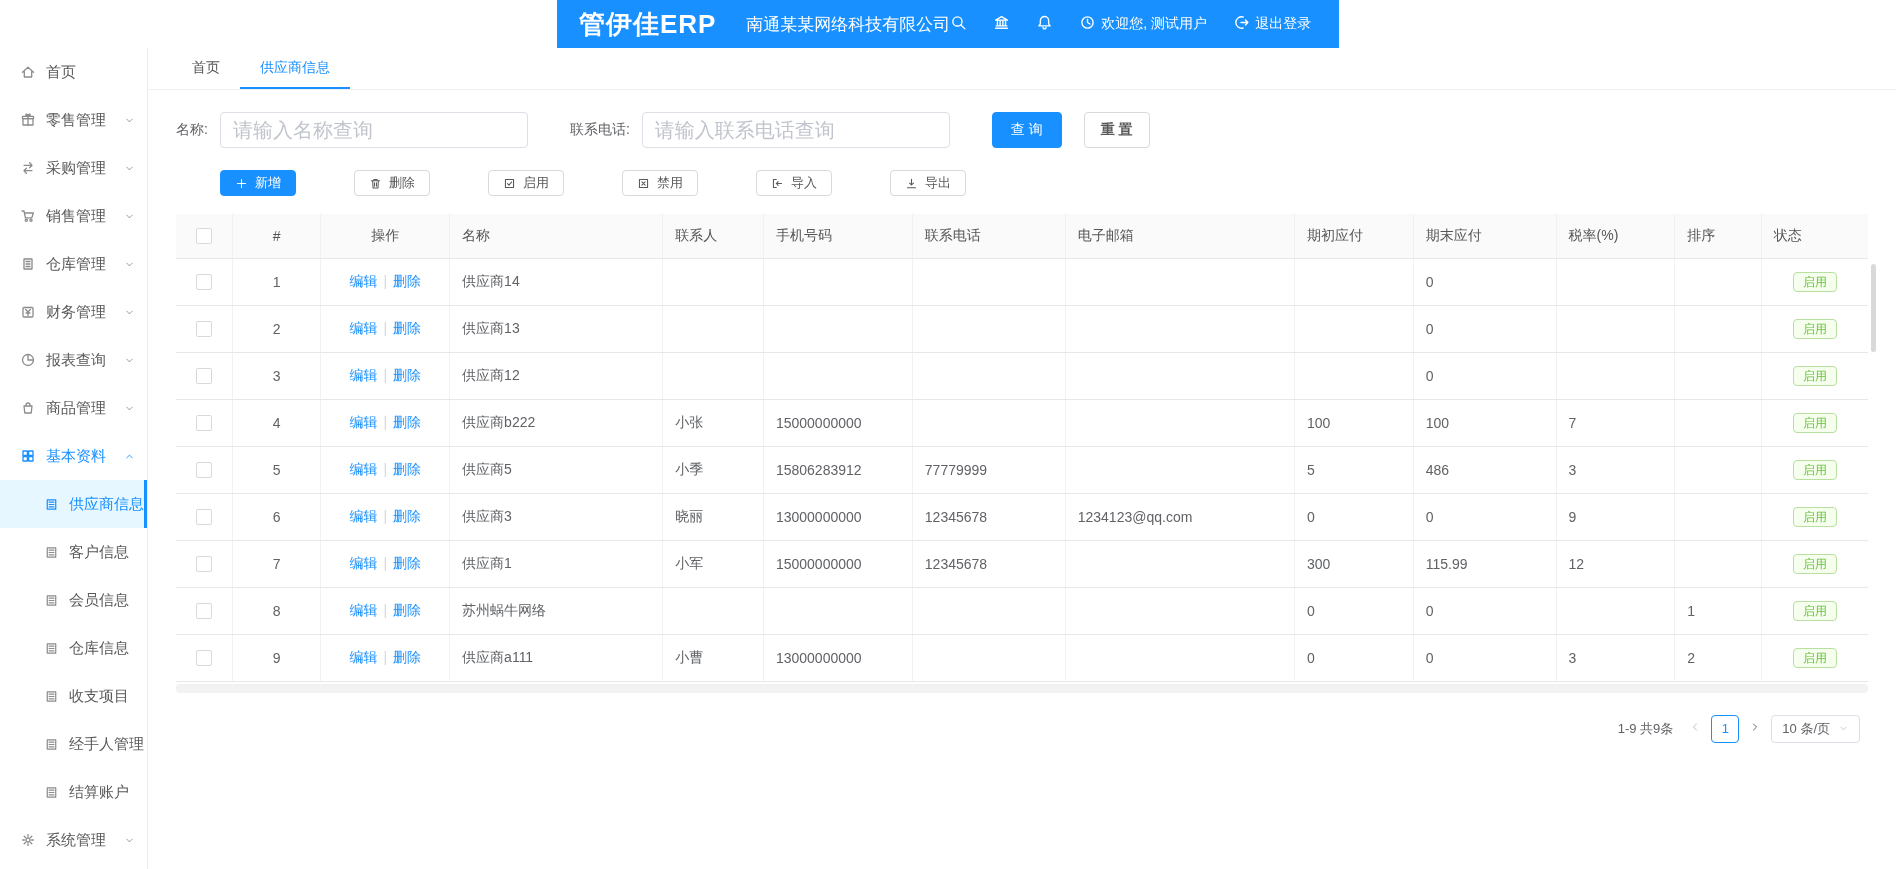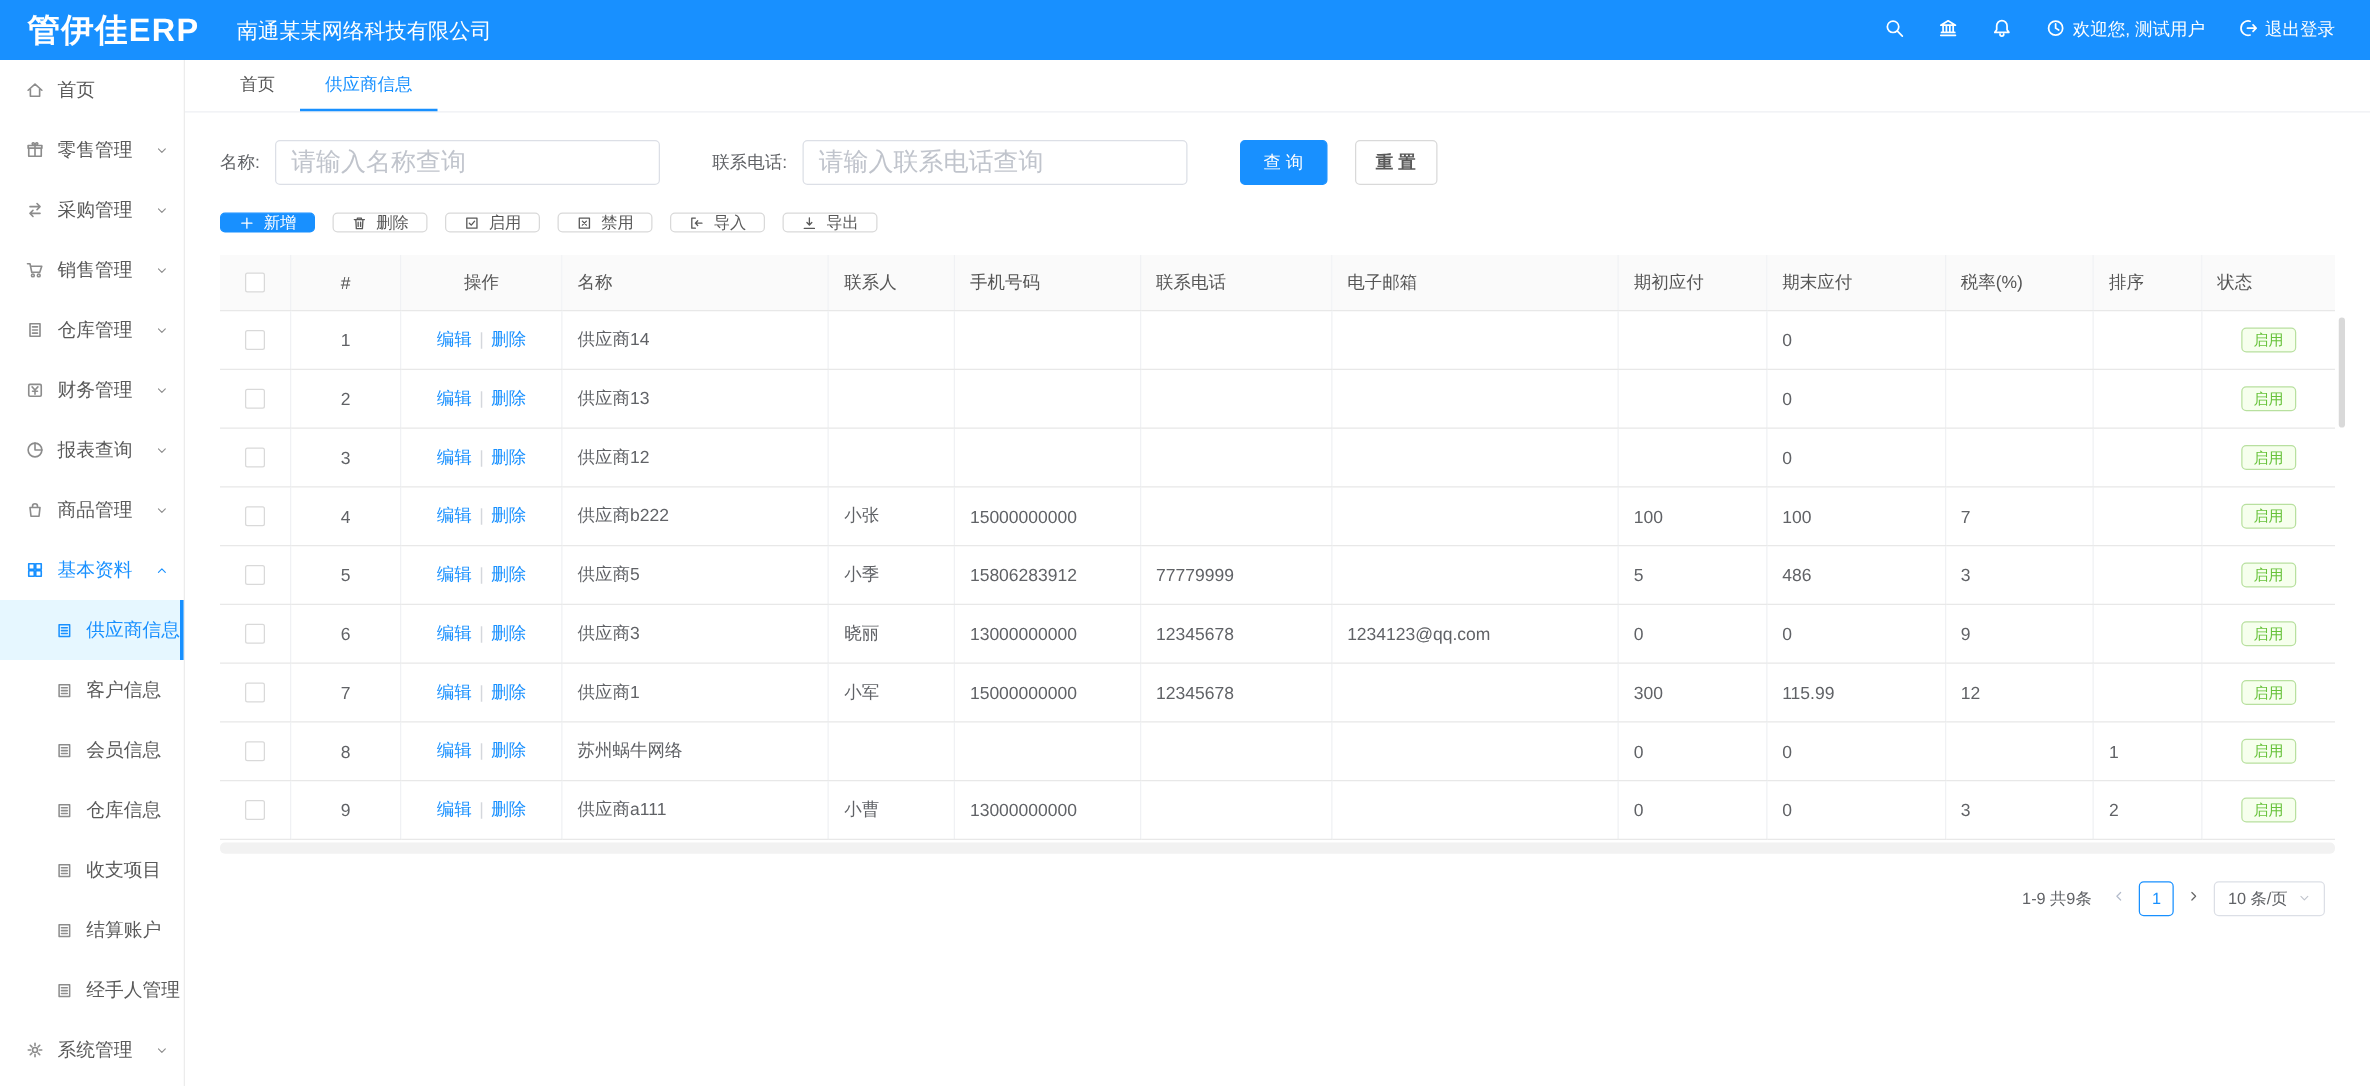--- a/index.html
+++ b/index.html
@@ -1,18 +1,18 @@
 <!DOCTYPE html>
 <html><head>
 <meta charset="utf-8">
 <style>
   * { margin:0; padding:0; box-sizing:border-box; }
   html,body { width:1896px; height:869px; overflow:hidden; }
   body { font-family:"Liberation Sans","DejaVu Sans",sans-serif; background:#fff; color:#333; }
-  .app { width:1896px; height:869px; display:flex; flex-direction:column; }
+  .app { width:1896px; height:869px; display:flex; flex-direction:column;align-items:center; }
 
   
   .topbar { height:48px; background:#1890ff; display:flex; align-items:center; flex-shrink:0; color:#fff; }
   .logo { font-size:26px; font-weight:bold; padding:0 30px 0 22px; letter-spacing:1px; }
   .company { font-size:17px; }
   .topbar-right { margin-left:auto; display:flex; align-items:center; gap:26px; padding-right:28px; font-size:14px; }
   .topbar-right .ic svg { width:17px; height:17px; }
   .top-group { display:flex; align-items:center; gap:5px; cursor:pointer; }
 
   
@@ -46,21 +46,21 @@
   .fgroup { display:flex; align-items:center; margin-right:42px; }
   .fgroup label { font-size:14px; color:#606266; margin-right:12px; white-space:nowrap; }
   .fgroup input { width:308px; height:36px; border:1px solid #dcdfe6; border-radius:4px; padding:0 12px; font-size:20px; color:#606266; outline:none; font-family:inherit; }
   .fgroup input::placeholder { color:#c0c4cc; }
   .btn { height:36px; border-radius:4px; font-size:14px; cursor:pointer; font-family:inherit; }
   .btn-primary { background:#1890ff; color:#fff; border:1px solid #1890ff; padding:0 18px; }
   .btn-plain { background:#fff; color:#595959; border:1px solid #d9d9d9; padding:0 16px; }
   .filters .btn + .btn { margin-left:22px;font-weight:bold; }
 
   .toolbar { display:flex; align-items:center; gap:14px; margin-top:22px; flex-shrink:0; }
-  .tbtn { height:16px; display:inline-flex; align-items:center; gap:7px; padding:0 14px; border-radius:4px; font-size:13px; background:#fff; border:1px solid #d9d9d9; color:#595959; cursor:pointer; font-family:inherit; }
+  .tbtn { height:26px; display:inline-flex; align-items:center; gap:7px; padding:0 14px; border-radius:4px; font-size:13px; background:#fff; border:1px solid #d9d9d9; color:#595959; cursor:pointer; font-family:inherit;margin-left:44px; }
   .tbtn .ic { display:flex; }
   .tbtn .ic svg { width:13px; height:13px; }
   .tbtn.primary { background:#1890ff; border-color:#1890ff; color:#fff; }
 
   
   .table-wrap { margin-top:18px; position:relative; flex-shrink:0; }
   table { border-collapse:collapse; table-layout:fixed; width:100%; }
   th, td { font-size:14px; color:#606266; font-weight:normal; text-align:left; padding:0 12px; height:47px; border-bottom:1px solid #e8e8e8; border-right:1px solid #f0f1f4; overflow:hidden; white-space:nowrap; }
   th:last-child, td:last-child { border-right:none; }
   thead th { background:#fafafa; height:44px; color:#555; border-bottom:1px solid #e8e8e8; }
@@ -288,30 +288,30 @@
           </span>
           <span>收支项目</span>
         </div>
         <div class="side-sub">
         <span class="ic">
             <svg viewBox="0 0 16 16">
               <rect x="3.5" y="3" width="9" height="10"></rect>
               <path d="M5.5 5.5h5M5.5 8h5M5.5 10.5h5"></path>
             </svg>
           </span>
-          <span>结算账户</span>
+          <span>经手人管理</span>
         </div>
         <div class="side-sub">
         <span class="ic">
             <svg viewBox="0 0 16 16">
               <rect x="3.5" y="3" width="9" height="10"></rect>
               <path d="M5.5 5.5h5M5.5 8h5M5.5 10.5h5"></path>
             </svg>
           </span>
-          <span>经手人管理</span>
+          <span>结算账户</span>
         </div>
         <div class="side-item">
       <span class="ic">
             <svg viewBox="0 0 16 16">
               <circle cx="8" cy="8" r="2"></circle>
               <path d="M8 2.6v1.8M8 11.6v1.8M2.6 8h1.8M11.6 8h1.8M4.2 4.2l1.3 1.3M10.5 10.5l1.3 1.3M11.8 4.2l-1.3 1.3M5.5 10.5l-1.3 1.3"></path>
             </svg>
           </span>
           <span>系统管理</span>
       <span class="chev">

